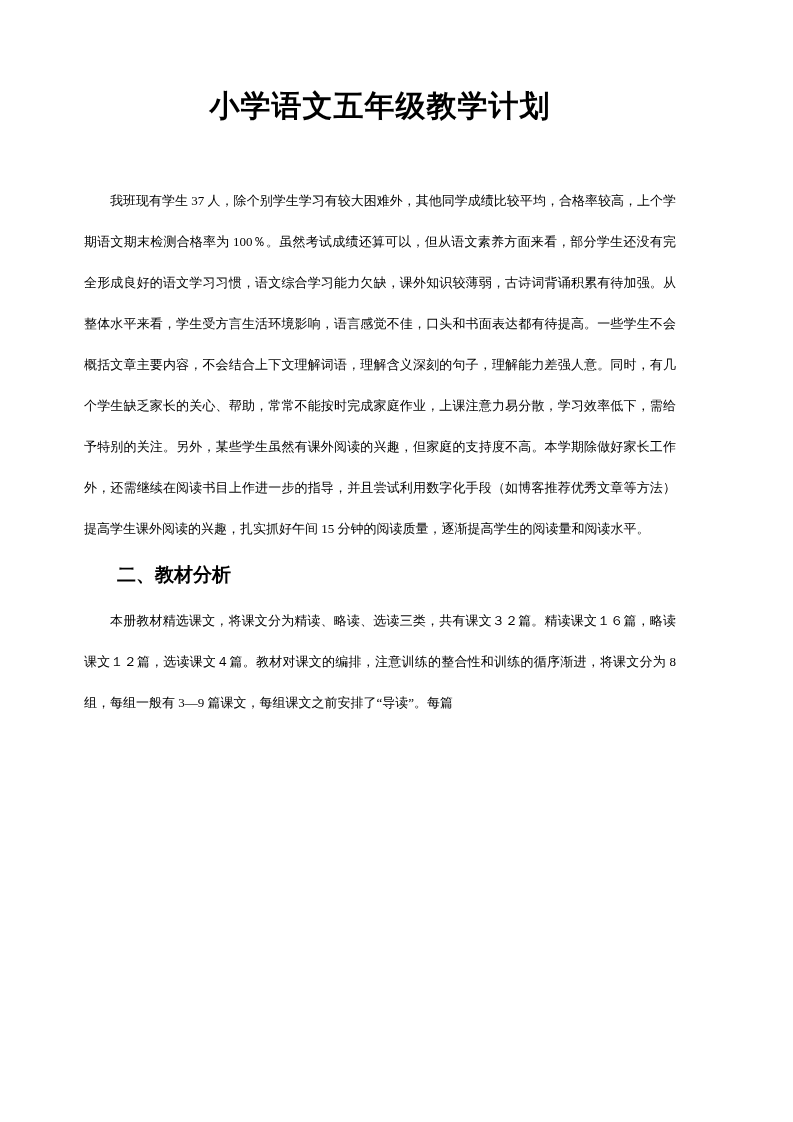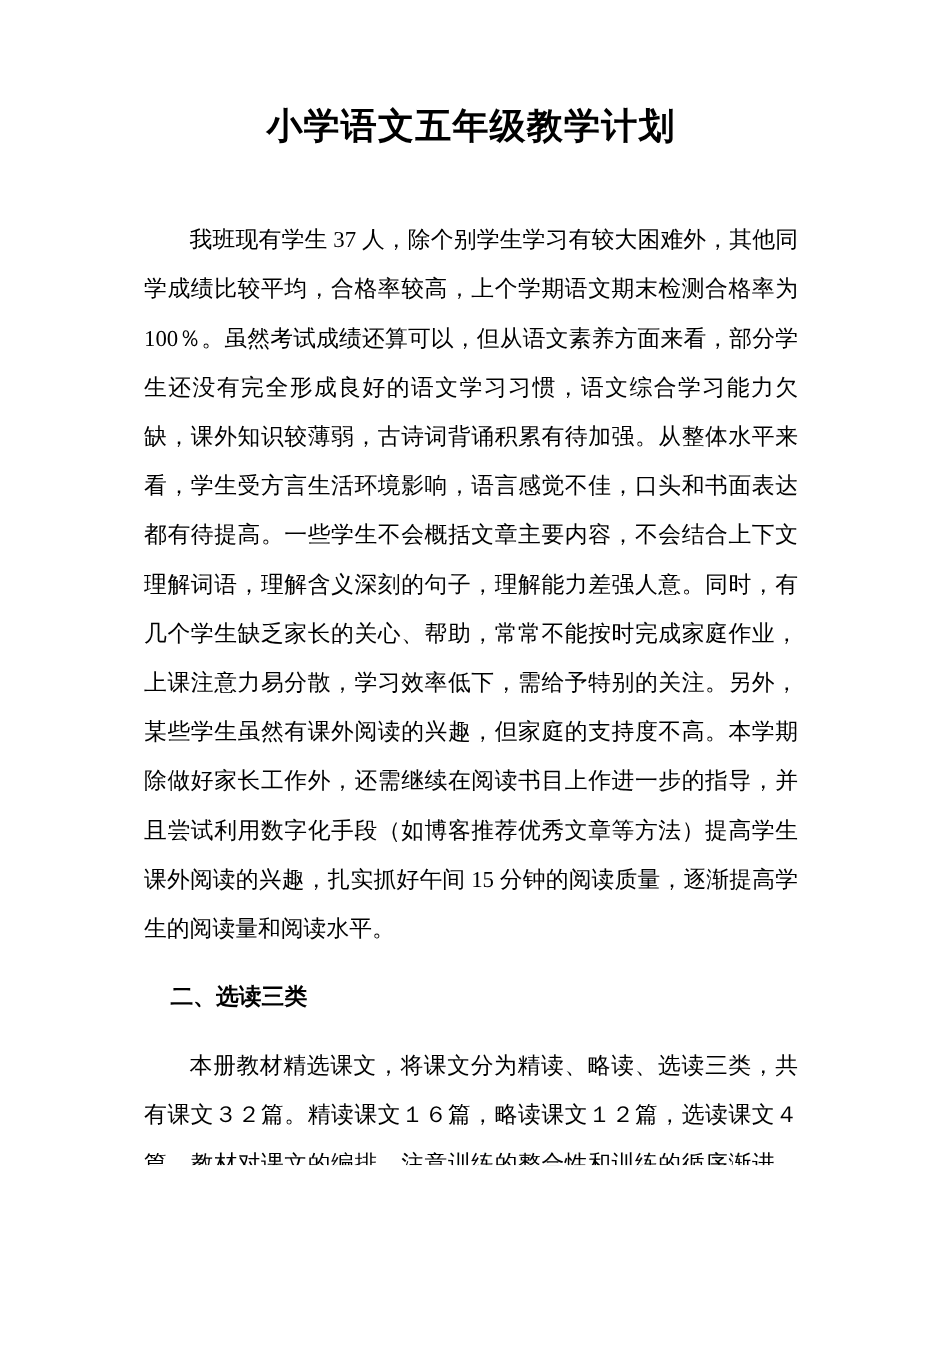--- a/index.html
+++ b/index.html
@@ -7,57 +7,57 @@
     padding: 0;
     background: #ffffff;
   }
   .page {
     position: relative;
     width: 793px;
     height: 971px;
     box-sizing: border-box;
     background: #ffffff;
     color: #000000;
-    padding: 86px 112px 0 104px;
+    padding: 86px 112px 0 79px;
     overflow: hidden;
     font-family: "Liberation Serif", "DejaVu Serif", serif;
   }
   .doc-title {
     margin: 0 0 54px 0;
     font-size: 30px;
     line-height: 40px;
     font-weight: bold;
     text-align: center;
     letter-spacing: 1px;
   }
   .section-heading {
     margin: 0;
     font-size: 19px;
     line-height: 41px;
     font-weight: bold;
     text-indent: 2em;
   }
   .body-para {
-    margin: 16px;
-    font-size: 19px;
+    margin: 5px;
+    font-size: 13px;
     line-height: 41px;
     text-align: justify;
     text-indent: 2em;
     word-break: break-all;
   }
 </style>
 </head>
 <body>
 
 <div class="page">
 
   <h1 class="doc-title">小学语文五年级教学计划</h1>
 
   <section>
     <p class="body-para">我班现有学生 37 人，除个别学生学习有较大困难外，其他同学成绩比较平均，合格率较高，上个学期语文期末检测合格率为 100％。虽然考试成绩还算可以，但从语文素养方面来看，部分学生还没有完全形成良好的语文学习习惯，语文综合学习能力欠缺，课外知识较薄弱，古诗词背诵积累有待加强。从整体水平来看，学生受方言生活环境影响，语言感觉不佳，口头和书面表达都有待提高。一些学生不会概括文章主要内容，不会结合上下文理解词语，理解含义深刻的句子，理解能力差强人意。同时，有几个学生缺乏家长的关心、帮助，常常不能按时完成家庭作业，上课注意力易分散，学习效率低下，需给予特别的关注。另外，某些学生虽然有课外阅读的兴趣，但家庭的支持度不高。本学期除做好家长工作外，还需继续在阅读书目上作进一步的指导，并且尝试利用数字化手段（如博客推荐优秀文章等方法）提高学生课外阅读的兴趣，扎实抓好午间 15 分钟的阅读质量，逐渐提高学生的阅读量和阅读水平。</p>
   </section>
 
   <section>
-    <h2 class="section-heading">二、选读三类</h2>
+    <h2 class="section-heading">二、教材分析</h2>
     <p class="body-para">本册教材精选课文，将课文分为精读、略读、选读三类，共有课文３２篇。精读课文１６篇，略读课文１２篇，选读课文４篇。教材对课文的编排，注意训练的整合性和训练的循序渐进，将课文分为 8 组，每组一般有 3—9 篇课文，每组课文之前安排了“导读”。每篇</p>
   </section>
 
 </div>
 
 </body></html>

